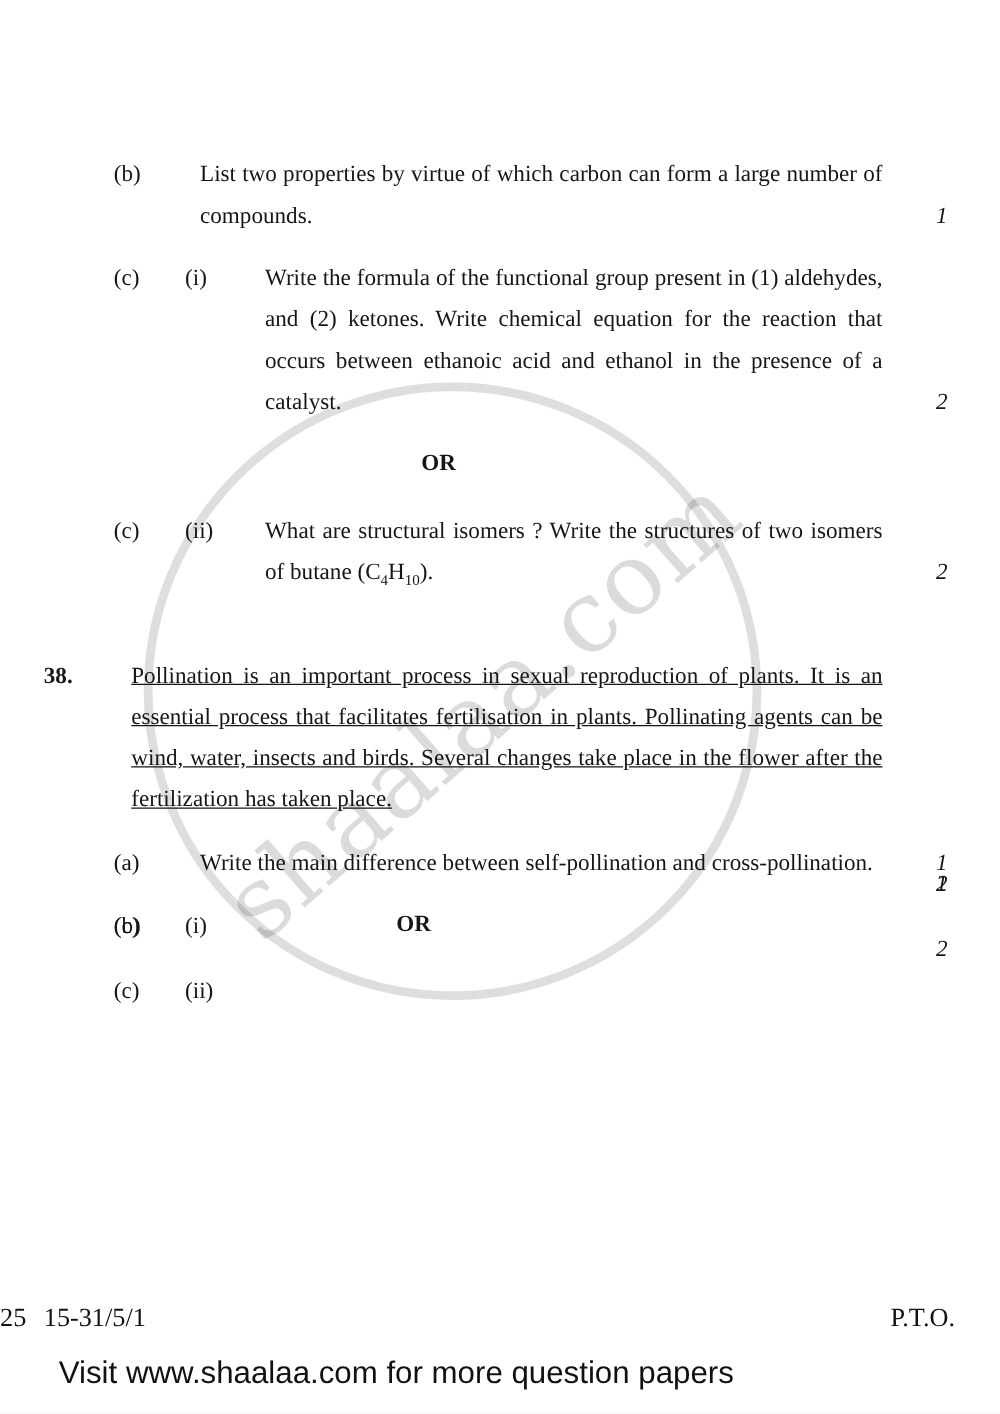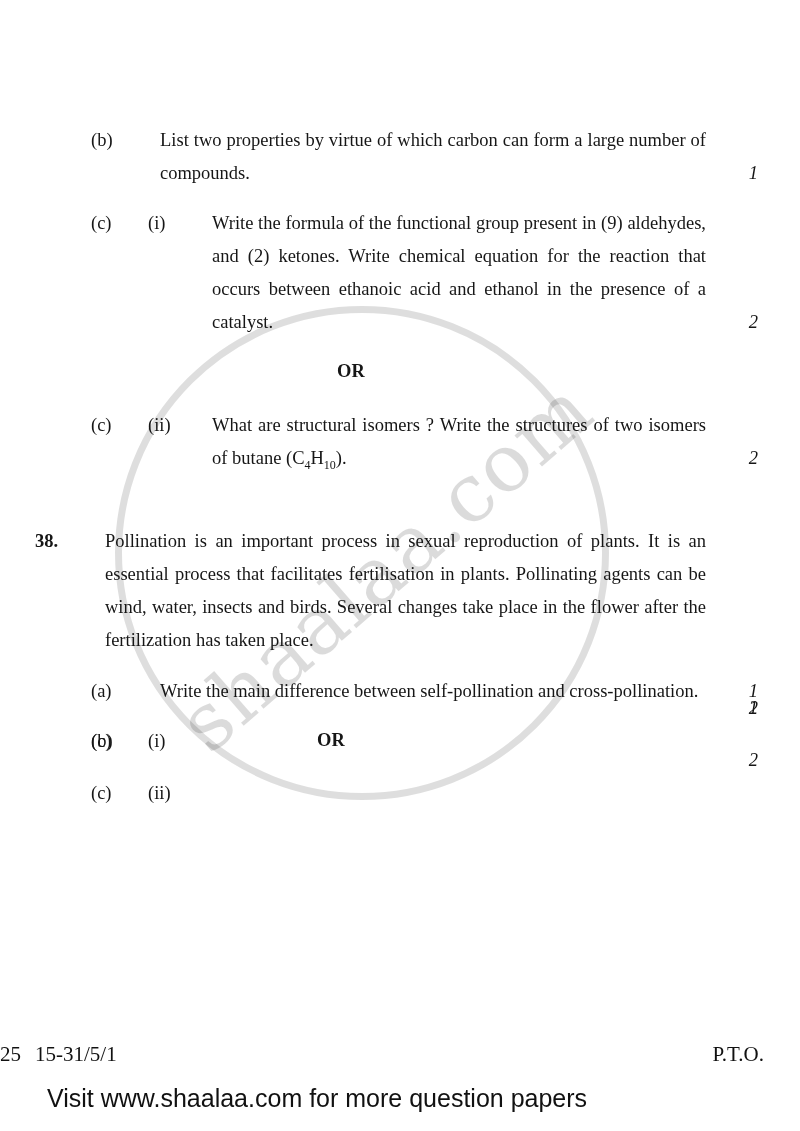--- a/index.html
+++ b/index.html
@@ -66,21 +66,21 @@
     font-size: 18.5px;
     line-height: 22px;
     width: -moz-fit-content;
     width: fit-content;
   }
   .or-1 { margin: 21px 0 0 337px; }
   .or-2 { margin: 21px 0 0 317px; }
 
   .mt-c37i  { margin-top: 17px; }
   .mt-c37ii { margin-top: 27px; }
-  .mt-q38   { margin-top: 50px; }
+  .mt-q38   { margin-top: 50px; text-decoration: underline; }
   .mt-a38   { margin-top: 18px; }
   .mt-b38   { margin-top: 17px; }
   .mt-c38i  { margin-top: 16px; }
   .mt-c38ii { margin-top: 26px; }
 
   
   .footer-row {
     position: absolute; z-index: 1;
     left: 0; right: 0; top: 1042px;
     height: 24px;
@@ -116,21 +116,21 @@
 
     <section class="qrow">
       <span class="plabel">(b)</span>
       <p class="ptext">List two properties by virtue of which carbon can form a large number of compounds.</p>
       <span class="marks">1</span>
     </section>
 
     <section class="qrow sub mt-c37i">
       <span class="plabel">(c)</span>
       <span class="slabel">(i)</span>
-      <p class="ptext">Write the formula of the functional group present in (9) aldehydes, and (2) ketones. Write chemical equation for the reaction that occurs between ethanoic acid and ethanol in the presence of a catalyst.</p>
+      <p class="ptext">Write the formula of the functional group present in (1) aldehydes, and (2) ketones. Write chemical equation for the reaction that occurs between ethanoic acid and ethanol in the presence of a catalyst.</p>
       <span class="marks">2</span>
     </section>
 
     <div class="or or-1">OR</div>
 
     <section class="qrow sub mt-c37ii">
       <span class="plabel">(c)</span>
       <span class="slabel">(ii)</span>
       <p class="ptext"><span>What are structural isomers ? Write the structures of two isomers of butane (C</span><sub>4</sub><span>H</span><sub>10</sub><span>).</span></p>
       <span class="marks">2</span>

